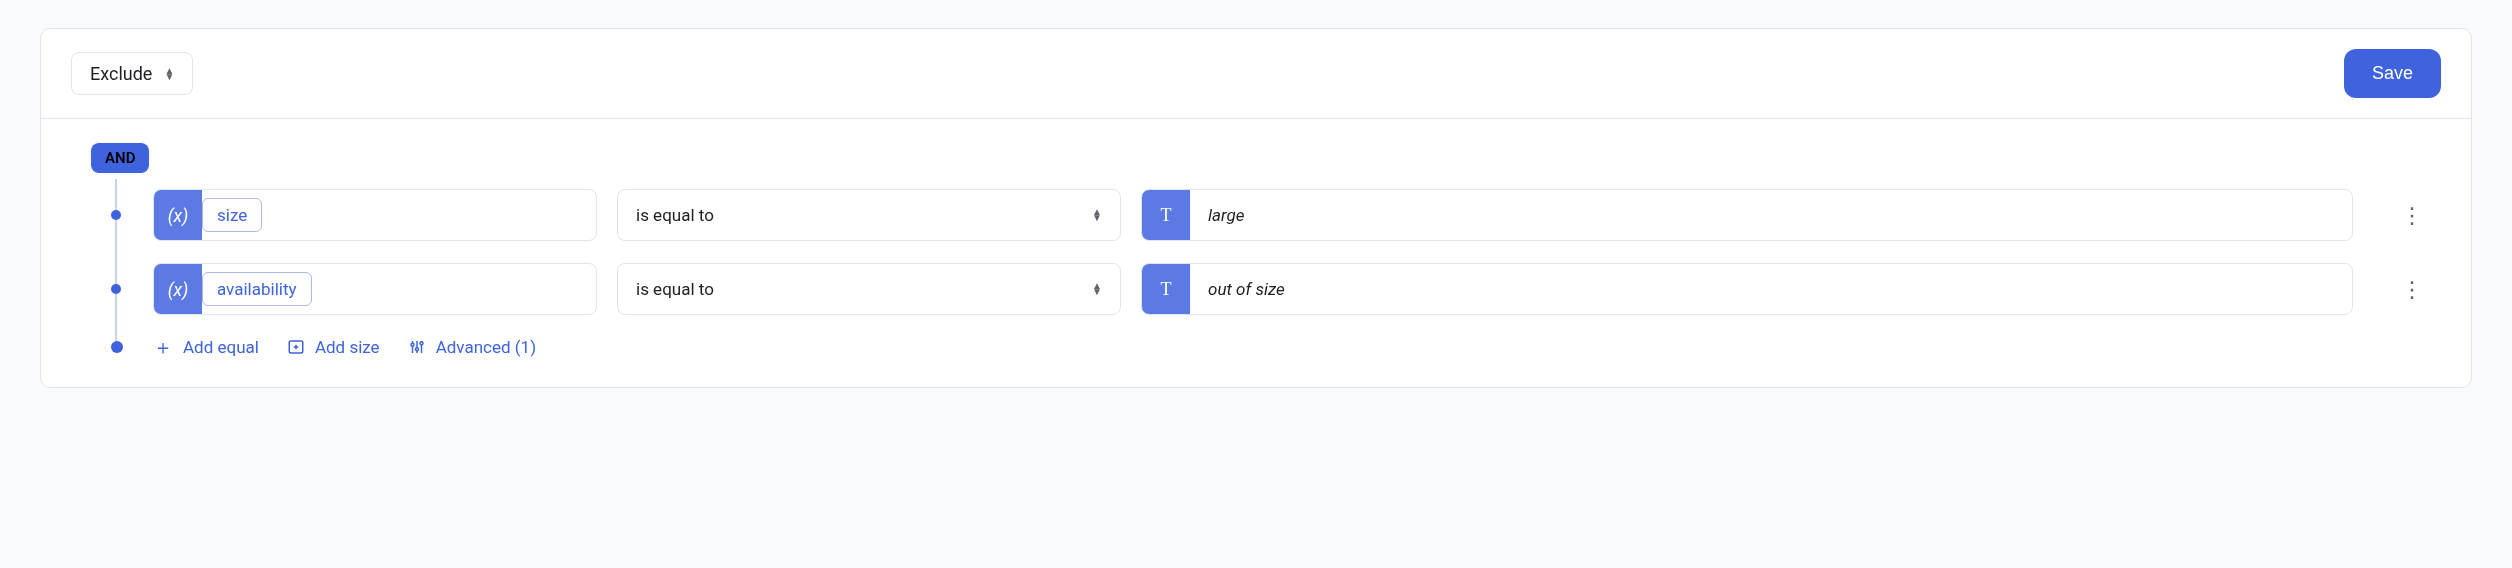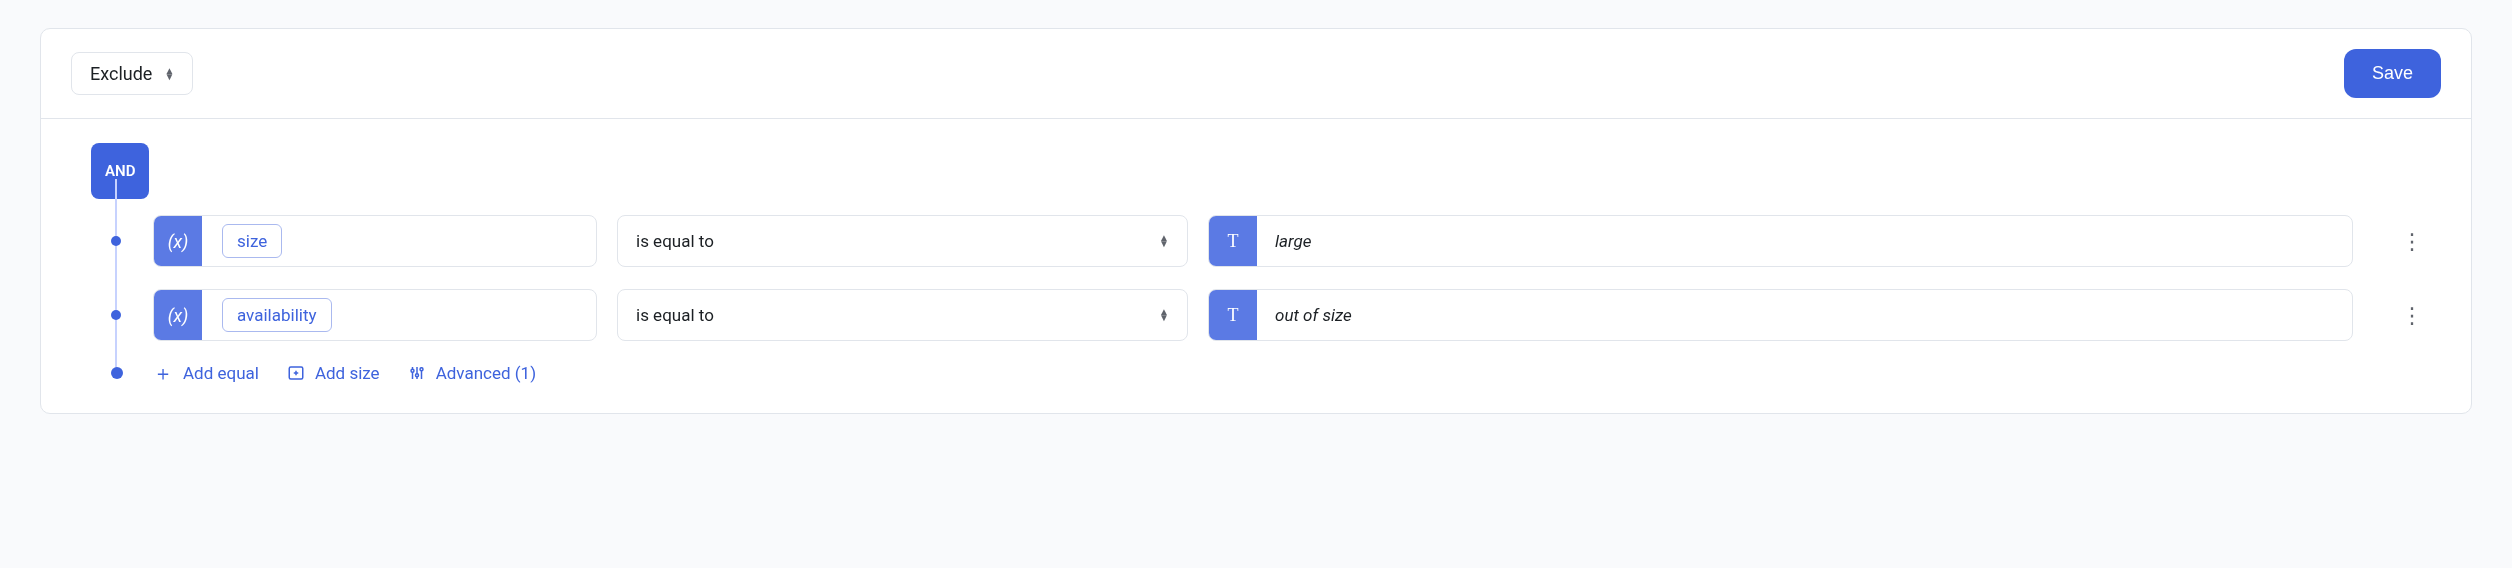--- a/index.html
+++ b/index.html
@@ -61,24 +61,24 @@
     font-size: 18px;
     cursor: pointer;
   }
   .builder {
     position: relative;
     padding: 24px 40px 30px 50px;
   }
   .and-badge {
     display: inline-block;
     background: var(--blue);
-    color: #ffffff;
+    color: #000000;
     font-size: 15px;
     font-weight: 600;
-    padding: 19px 14px;
+    padding: 6px 14px;
     border-radius: 8px;
     margin-bottom: 16px;
   }
   .tree-line {
     position: absolute;
     left: 74px;
     top: 60px;
     bottom: 40px;
     width: 2px;
     background: #c7d2fe;
@@ -122,32 +122,32 @@
     display: flex;
     align-items: center;
     justify-content: center;
     width: 48px;
     font-size: 18px;
     font-family: ui-serif, Georgia, serif;
   }
   .icon-block.var { font-style: italic; font-family: inherit; }
   .chip {
     align-self: center;
-    margin-left: 20px;
+    margin-left: 0;
     border: 1px solid #aab9ef;
     color: var(--blue);
     border-radius: 6px;
     padding: 6px 14px;
     font-size: 17px;
     background: #fff;
   }
   .field-box .filler { flex: 1; }
   .attr-box { width: 444px; }
   .op-box {
-    width: 571px;
+    width: 504px;
     justify-content: space-between;
     padding: 0 18px;
     align-items: center;
   }
   .op-box .op-text { font-size: 17px; }
   .value-box { flex: 1; }
   .value-text {
     align-self: center;
     padding-left: 18px;
     font-size: 17px;

